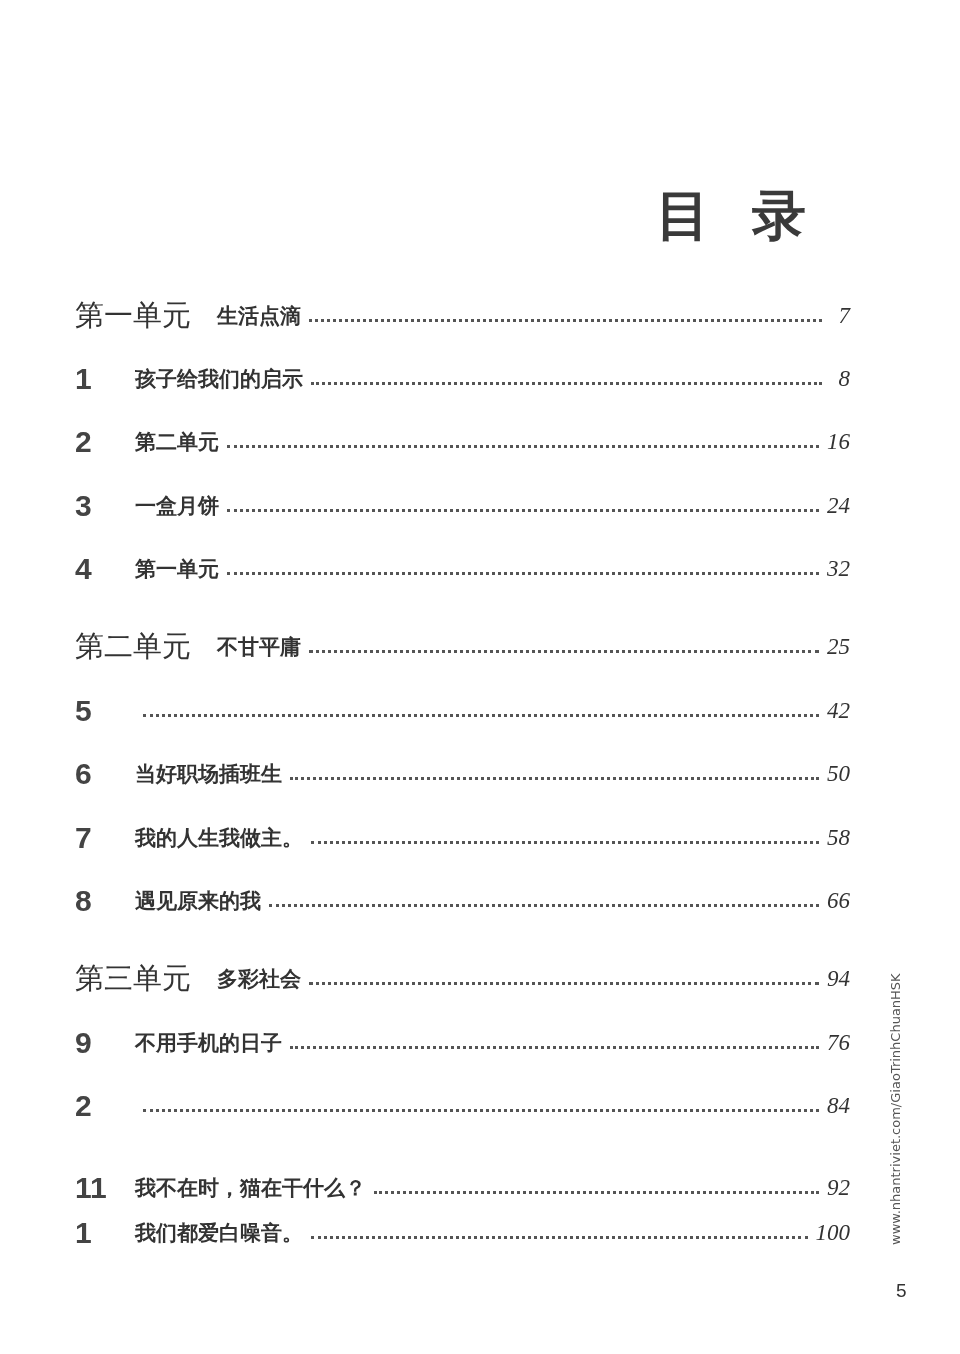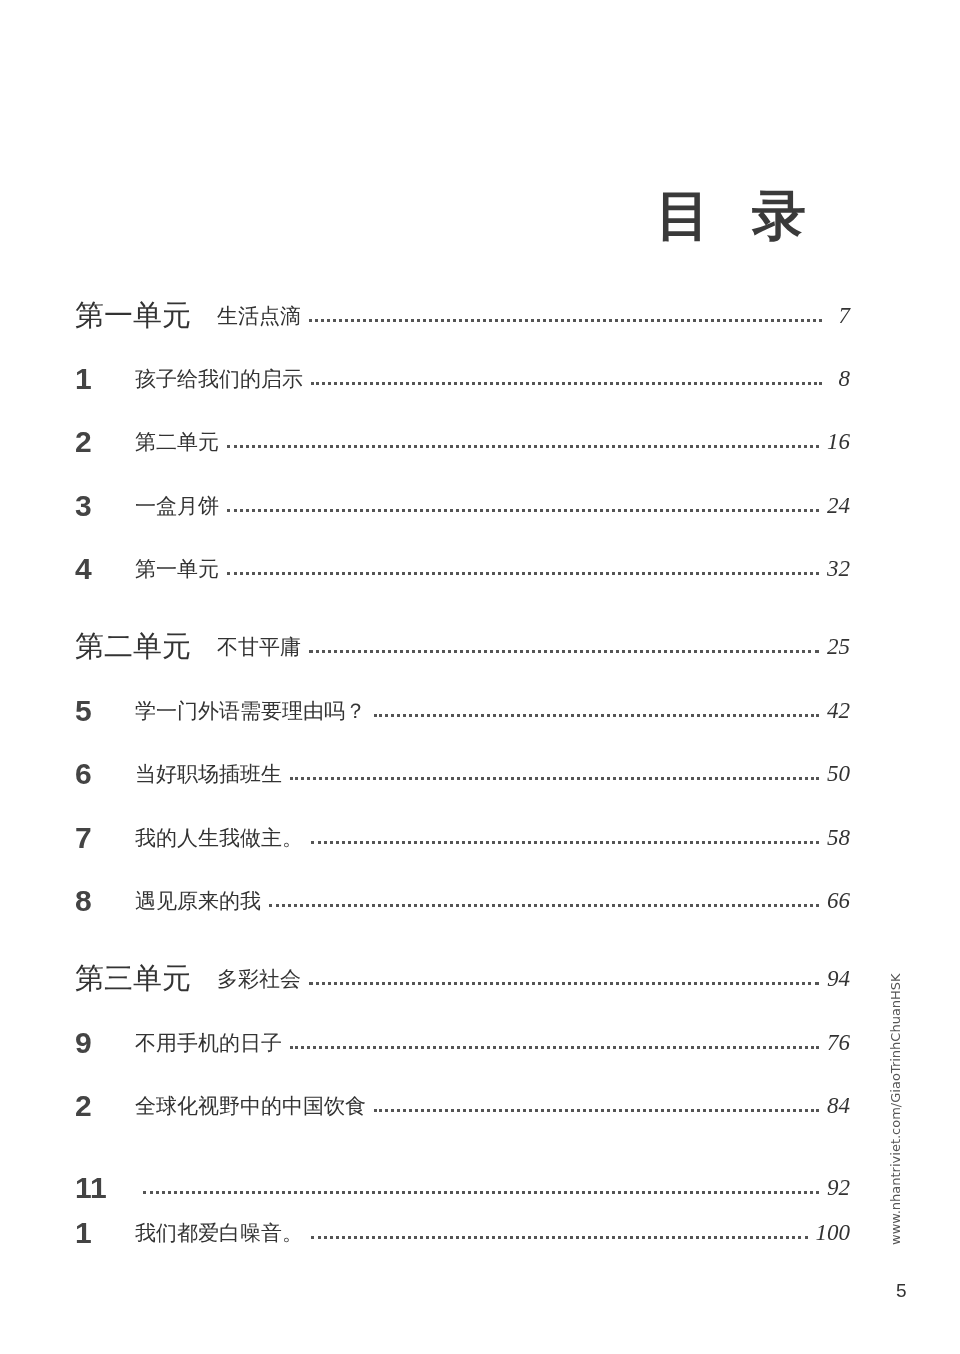--- a/index.html
+++ b/index.html
@@ -1,21 +1,21 @@
 <!DOCTYPE html>
 <html><head>
 <meta charset="utf-8">
 <style>
   html, body { margin:0; padding:0; }
   body { width:960px; height:1354px; background:#ffffff; position:relative; overflow:hidden; font-family:"DejaVu Sans", sans-serif; color:#333; }
   .title { position:absolute; top:180px; left:0; width:848px; text-align:right; font-size:54px; color:#3a3a3a; letter-spacing:42px; text-indent:42px; font-weight:bold; }
   .row { position:absolute; left:75px; width:775px; height:40px; display:flex; align-items:center; }
   .num { width:60px; font-family:"Liberation Sans", sans-serif; font-weight:bold; font-size:30px; color:#444; }
   .unit-label { font-size:29px; color:#333; margin-right:26px; }
-  .text { font-size:21px; color:#333; white-space:nowrap; }
+  .text { font-size:21px; color:#333; white-space:nowrap;font-weight:bold; }
   .dots { flex:1; margin:0 8px; border-bottom:3px dotted #555; height:0; position:relative; top:4px; }
   .page { font-family:"Liberation Serif", serif; font-style:italic; font-size:23px; color:#333; min-width:20px; text-align:right; }
   .side { position:absolute; left:888px; top:1245px; transform-origin:left top; transform:rotate(-90deg); font-family:"DejaVu Sans", sans-serif; font-size:13px; color:#555; white-space:nowrap; }
   .pageno { position:absolute; left:896px; top:1280px; font-size:19px; color:#333; font-family:"Liberation Sans", sans-serif; }
 </style>
 </head>
 <body>
 
 <div class="title">目录</div>
 
@@ -51,21 +51,20 @@
 </div>
 
 <div class="row" style="top:627px">
   <span class="unit-label">第二单元</span>
   <span class="text">不甘平庸</span>
   <span class="dots"></span>
   <span class="page">25</span>
 </div>
 <div class="row" style="top:691px">
   <span class="num">5</span>
-  <span class="text">学一门外语需要理由吗？</span>
   <span class="dots"></span>
   <span class="page">42</span>
 </div>
 <div class="row" style="top:754px">
   <span class="num">6</span>
   <span class="text">当好职场插班生</span>
   <span class="dots"></span>
   <span class="page">50</span>
 </div>
 <div class="row" style="top:818px">
@@ -88,26 +87,26 @@
   <span class="page">94</span>
 </div>
 <div class="row" style="top:1023px">
   <span class="num">9</span>
   <span class="text">不用手机的日子</span>
   <span class="dots"></span>
   <span class="page">76</span>
 </div>
 <div class="row" style="top:1086px">
   <span class="num">2</span>
-  <span class="text">全球化视野中的中国饮食</span>
   <span class="dots"></span>
   <span class="page">84</span>
 </div>
 <div class="row" style="top:1168px">
   <span class="num">11</span>
+  <span class="text">我不在时，猫在干什么？</span>
   <span class="dots"></span>
   <span class="page">92</span>
 </div>
 <div class="row" style="top:1213px">
   <span class="num">1</span>
   <span class="text">我们都爱白噪音。</span>
   <span class="dots"></span>
   <span class="page">100</span>
 </div>
 

